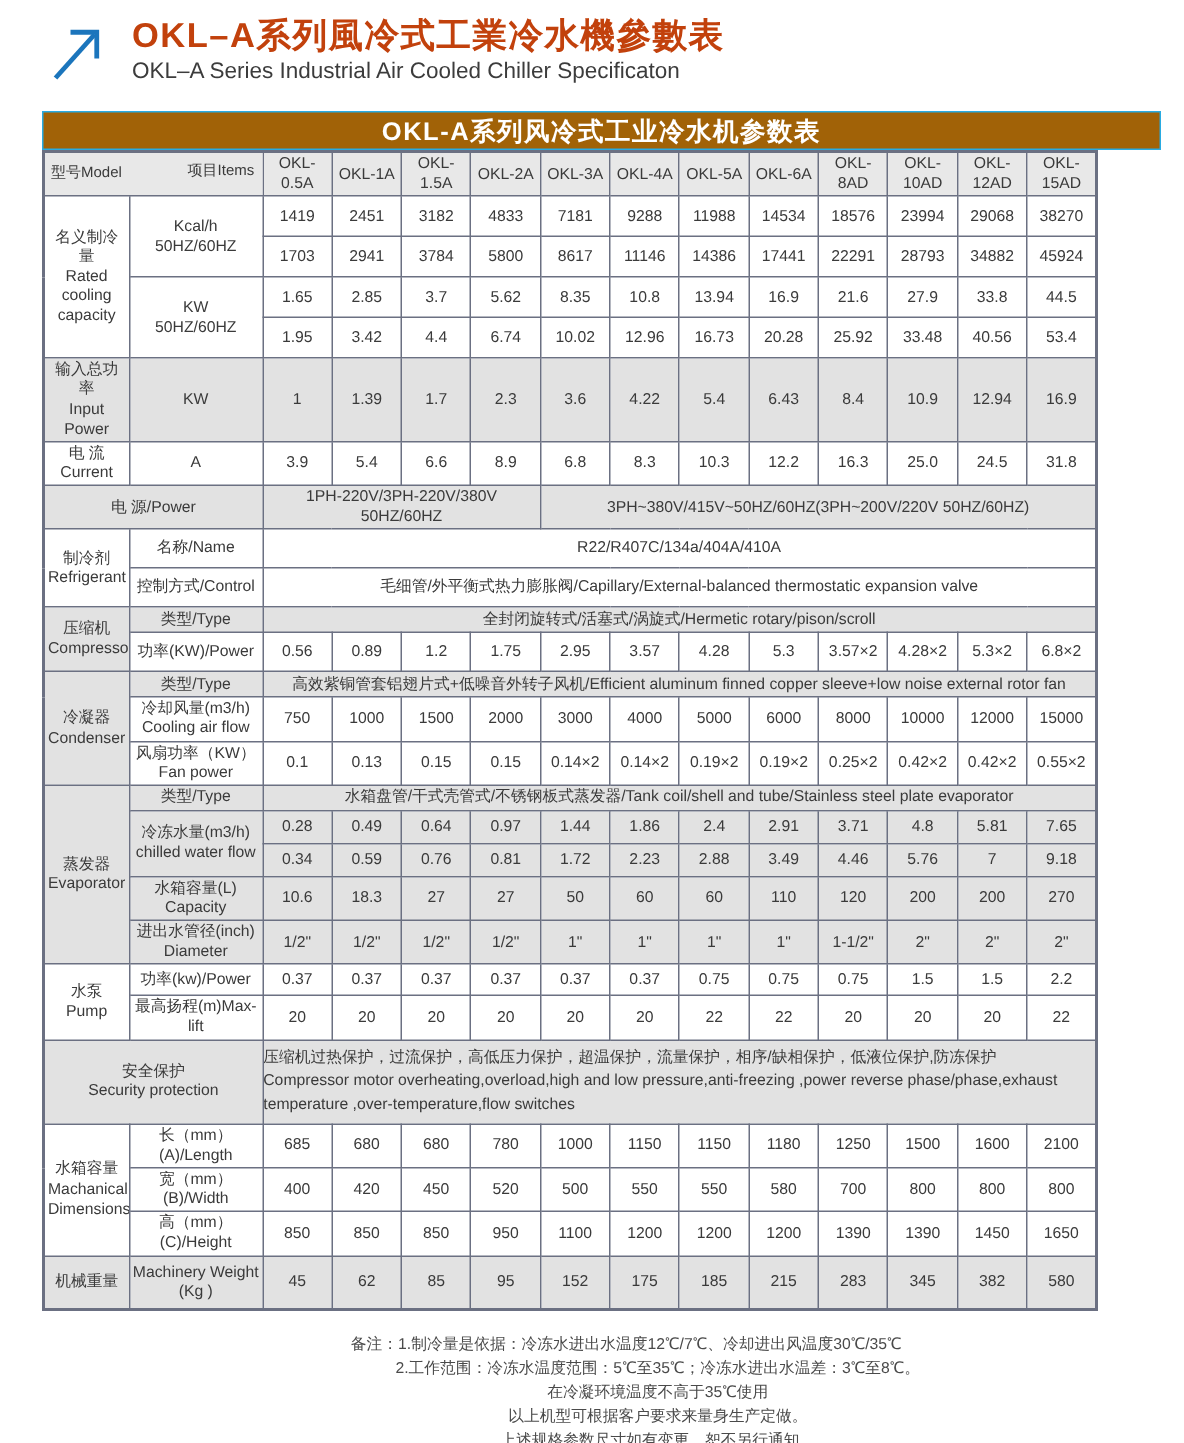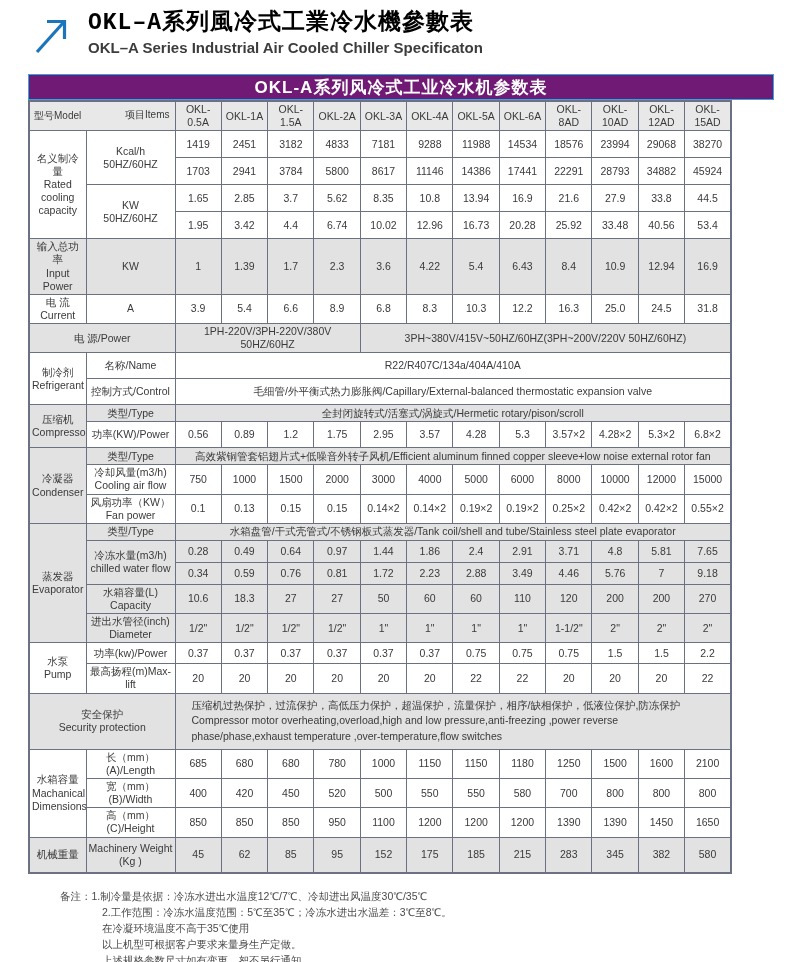--- a/index.html
+++ b/index.html
@@ -4,54 +4,54 @@
 <style>
   * { box-sizing: border-box; margin: 0; padding: 0; }
   html, body { width: 789px; background: #ffffff; }
   body { font-family: "Liberation Sans", sans-serif; color: #3a3a3a; }
   .page { width: 789px; height: 962px; position: relative; overflow: hidden; }
 
   
   .hdr { position: relative; margin: 8px 0 0 30px; height: 58px; }
   .hdr .logo { position: absolute; left: 0; top: 6px; }
   .hdr .titles { margin-left: 58px; }
-  .hdr .t-zh { font-size: 23px; font-weight: bold; color: #000000; letter-spacing: 1px; line-height: 30px; font-family: Liberation Mono, monospace; }
-  .hdr .t-en { font-size: 15px; font-weight: bold; color: #3c3c3c; line-height: 20px; }
+  .hdr .t-zh { font-size: 23px; font-weight: bold; color: #c2410c; letter-spacing: 1px; line-height: 30px; }
+  .hdr .t-en { font-size: 15px; font-weight: normal; color: #3c3c3c; line-height: 20px; }
 
   
   .tblwrap { width: 746px; margin: 8px 0 0 28px; }
-  .bluebar { background: #701a75; color: #ffffff; text-align: center;
+  .bluebar { background: #a16207; color: #ffffff; text-align: center;
              font-size: 17px; font-weight: bold; letter-spacing: 1px;
              height: 26px; line-height: 26px; border: 1px solid #29abe2; }
   table { border-collapse: collapse; table-layout: fixed; width: 704px;
           border: 2px solid #6b7082; }
   col.c-cat { width: 57px; } col.c-item { width: 89px; }
   td, th { border: 1px solid #6b7082; font-size: 10.5px; font-weight: normal;
            text-align: center; vertical-align: middle; padding: 1px 2px;
            overflow: hidden; line-height: 1.25; }
   tr.shade td, tr.shade th { background: #e2e2e2; }
   tr.headrow td, tr.headrow th { background: #e8e8e8; height: 26px; font-size: 10.5px; }
   .pre { white-space: pre-line; } tr.r27 td { height: 27px; } tr.r26 td { height: 26px; }
   tr.r22 td { height: 22px; } tr.r21 td { height: 21px; }
   tr.thin td { height: 17px; padding: 0 2px; }
   tr.r29 td { height: 29px; } tr.r36 td { height: 36px; }
-  td.sec { text-align: left; padding: 4px 16px; height: 54px; }
+  td.sec { text-align: left; padding: 4px 0; height: 54px; }
   td.sec div { line-height: 1.5; }
 
   
   th.corner { position: relative; padding: 0;
     background-image: linear-gradient(to bottom right,
       transparent calc(50% - 0.6px), #6b7082 calc(50% - 0.6px),
       #6b7082 calc(50% + 0.6px), transparent calc(50% + 0.6px)); }
   th.corner .cm { position: absolute; left: 4px; top: 50%; transform: translateY(-50%); font-size: 10px; }
   th.corner .ci { position: absolute; right: 5px; top: 45%; transform: translateY(-50%); font-size: 10px; text-align: center; }
 
   
   .notes { margin: 14px 0 0 60px; width: 715px; }
-  .notes-zh .note-line { font-size: 10.5px; line-height: 16px; color: #4a4a4a; }
+  .notes-zh .note-line { font-size: 10.5px; line-height: 16px; color: #4a4a4a; text-align: center; }
   .notes-zh .ind { padding-left: 42px; }
 </style>
 </head>
 <body>
 
 <div class="page">
 
   <div class="hdr">
     <svg class="logo" width="42" height="44" viewBox="0 0 42 44">
       <path d="M7 38 L33 9" stroke="#1b75bc" stroke-width="3.2" fill="none"></path>

